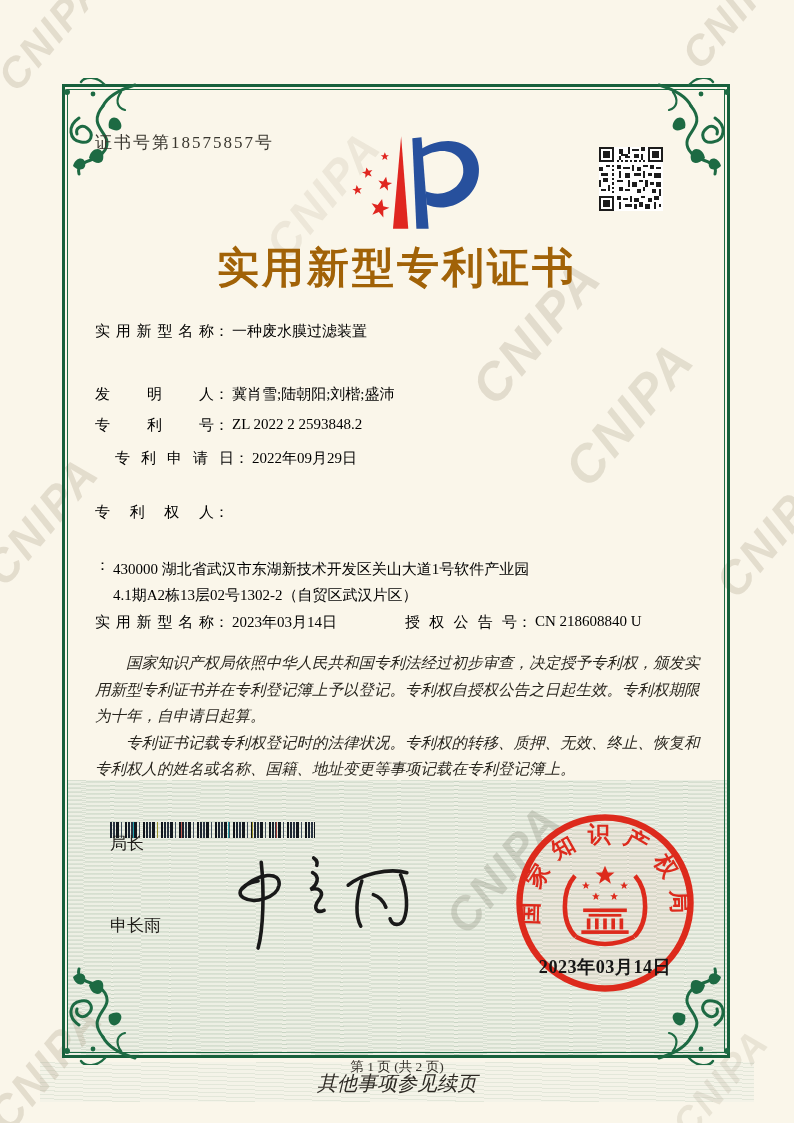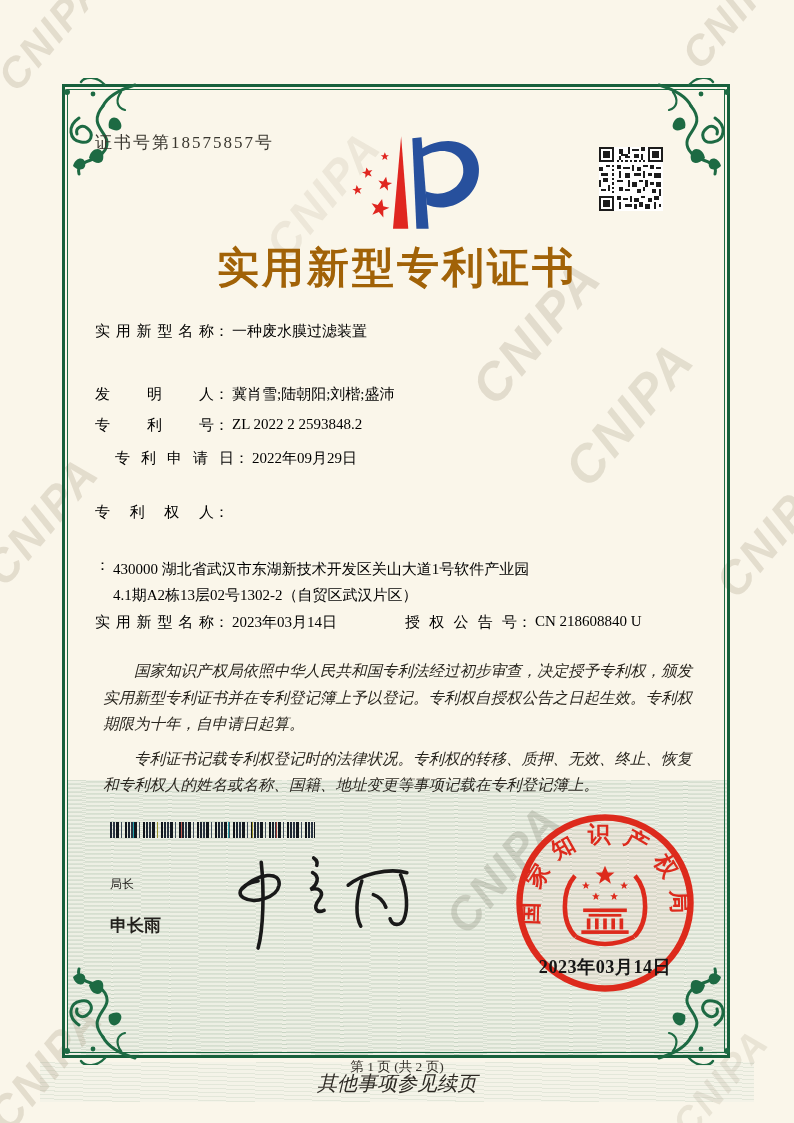--- a/index.html
+++ b/index.html
@@ -56,36 +56,36 @@
   .fcolon{flex:none;}
   .fvalue{margin-left:3px;}
   .fvalue.addr{width:424px;line-height:26px;}
   .grant-left{display:flex;width:310px;flex:none;}
   .grant-right{display:flex;}
   
   .paras{
     position:absolute;left:95px;top:650px;width:610px;
     font-size:15.5px;line-height:26.5px;font-style:italic;color:#29261f;
   }
-  .paras p{margin:8px;text-indent:2em;}
+  .paras p{margin:0;text-indent:2em;}
   
   .barcode{
     left:110px;top:822px;width:205px;height:16px;
     background:
       repeating-linear-gradient(90deg, rgba(0,150,165,0) 0 23px, rgba(0,150,165,.85) 23px 24px, rgba(0,0,0,0) 24px 47px, rgba(170,160,40,.85) 47px 48px, rgba(0,0,0,0) 48px 71px, rgba(190,60,50,.8) 71px 72px, rgba(0,0,0,0) 72px 95px),
       repeating-linear-gradient(90deg,
         #1b2430 0 2px, rgba(0,0,0,0) 2px 3px,
         #2a3442 3px 5px, rgba(0,0,0,0) 5px 6px,
         #12181f 6px 9px, rgba(0,0,0,0) 9px 11px,
         #3d4a57 11px 12px, rgba(0,0,0,0) 12px 15px,
         #10151c 15px 17px, rgba(0,0,0,0) 17px 18px);
   }
   
-  .sig-role{left:110px;top:876px;font-family:"Liberation Sans",sans-serif;font-size:12px;color:#22201c;}
-  .sig-name{left:110px;top:914px;font-family:"Liberation Sans",sans-serif;font-size:17px;color:#22201c;font-weight:bold;}
+  .sig-role{left:110px;top:832px;font-family:"Liberation Sans",sans-serif;font-size:17px;color:#22201c;}
+  .sig-name{left:110px;top:914px;font-family:"Liberation Sans",sans-serif;font-size:17px;color:#22201c;}
   .sig-script{left:212px;top:848px;width:220px;height:108px;}
   
   .seal{left:514px;top:812px;width:182px;height:182px;}
   
   .page-info{left:0;right:0;top:1022px;text-align:center;font-size:13.5px;color:#34312a;margin-top:36px;}
   .note{left:0;right:0;top:1070px;text-align:center;font-size:20px;font-style:italic;color:#2c2923;}
 </style>
 </head>
 <body>
 

